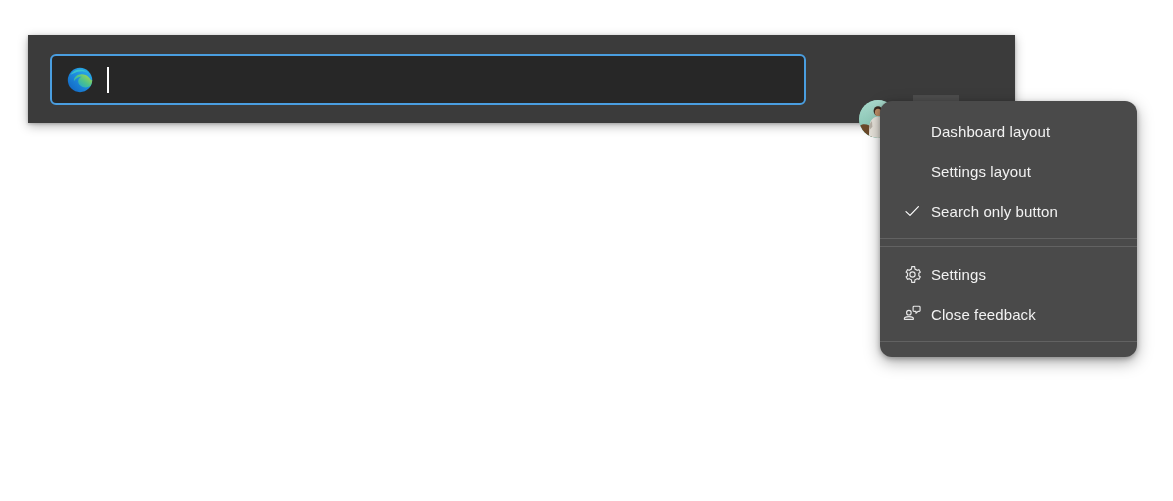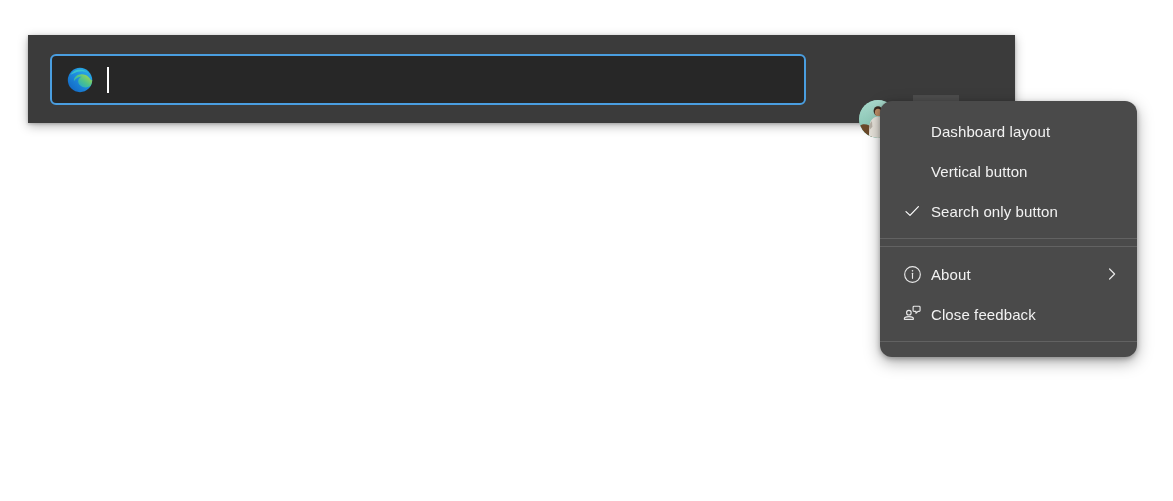--- a/index.html
+++ b/index.html
@@ -228,52 +228,46 @@
     </div>
   </div>
 
   <div class="context-menu">
     <div class="spacer-top"></div>
 
     <div class="menu-item">
       <span class="label">Dashboard layout</span>
     </div>
     <div class="menu-item">
-      <span class="label">Vertical button</span>
+      <span class="label">Settings layout</span>
     </div>
     <div class="menu-item">
       <span class="lead">
         <svg width="20" height="20" viewBox="0 0 20 20" fill="none" stroke="#ffffff" stroke-width="1.2" stroke-linecap="round" stroke-linejoin="round">
           <path d="M4 10.6 L8 14.4 L16.4 5.6"></path>
         </svg>
       </span>
       <span class="label">Search only button</span>
     </div>
 
     <div class="menu-sep"></div>
 
 
     <div class="menu-sep"></div>
 
-
     <div class="menu-item">
       <span class="lead">
-        <svg width="21" height="21" viewBox="0 0 22 22" fill="none" stroke="#e8e8e8" stroke-width="1.2">
-          <circle cx="11" cy="11" r="8.2"></circle>
-          <path d="M11 9.8v5.2" stroke-linecap="round"></path>
-          <circle cx="11" cy="7.2" r="0.85" fill="#e8e8e8" stroke="none"></circle>
+        <svg width="21" height="21" viewBox="0 0 24 24" fill="none" stroke="#e8e8e8" stroke-width="1.3">
+          <path d="M12 15a3 3 0 1 0 0-6 3 3 0 0 0 0 6z"></path>
+          <path d="M19.3 12c0-.5-.05-1-.15-1.45l1.75-1.3-1.6-2.78-2.05.75c-.7-.62-1.52-1.1-2.42-1.38L14.4 3h-3.2l-.43 2.84c-.9.28-1.72.76-2.42 1.38l-2.05-.75-1.6 2.78 1.75 1.3c-.1.46-.15.95-.15 1.45s.05 1 .15 1.45l-1.75 1.3 1.6 2.78 2.05-.75c.7.62 1.52 1.1 2.42 1.38L11.2 21h3.2l.43-2.84c.9-.28 1.72-.76 2.42-1.38l2.05.75 1.6-2.78-1.75-1.3c.1-.46.15-.95.15-1.45z"></path>
         </svg>
       </span>
-      <span class="label">About</span>
-      <span class="trail">
-        <svg width="16" height="16" viewBox="0 0 16 16" fill="none" stroke="#e8e8e8" stroke-width="1.2" stroke-linecap="round" stroke-linejoin="round">
-          <path d="M5.6 3 L10.6 8 L5.6 13"></path>
-        </svg>
-      </span>
-    </div>
+      <span class="label">Settings</span>
+    </div>
+
 
     <div class="menu-item">
       <span class="lead">
         <svg width="22" height="22" viewBox="0 0 24 24" fill="none" stroke="#e8e8e8" stroke-width="1.25" stroke-linejoin="round">
           <circle cx="8.6" cy="10.6" r="2.5"></circle>
           <path d="M3.6 17.4c0-1.3 2.2-2.5 5-2.5s5 1.2 5 2.5c0 .3-.2.5-.5.5H4.1c-.3 0-.5-.2-.5-.5z"></path>
           <path d="M14.2 3.6h5.6c.6 0 1 .45 1 1v3.6c0 .55-.4 1-1 1h-1.3l-2.2 2v-2h-2.1c-.6 0-1-.45-1-1V4.6c0-.55.4-1 1-1z"></path>
         </svg>
       </span>
       <span class="label">Close feedback</span>

